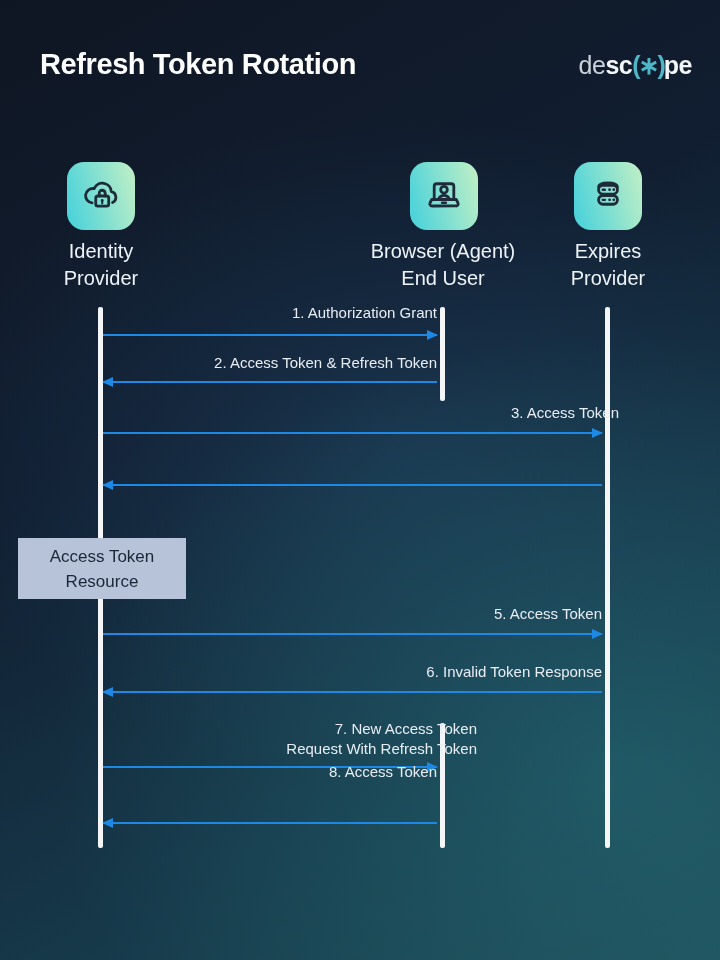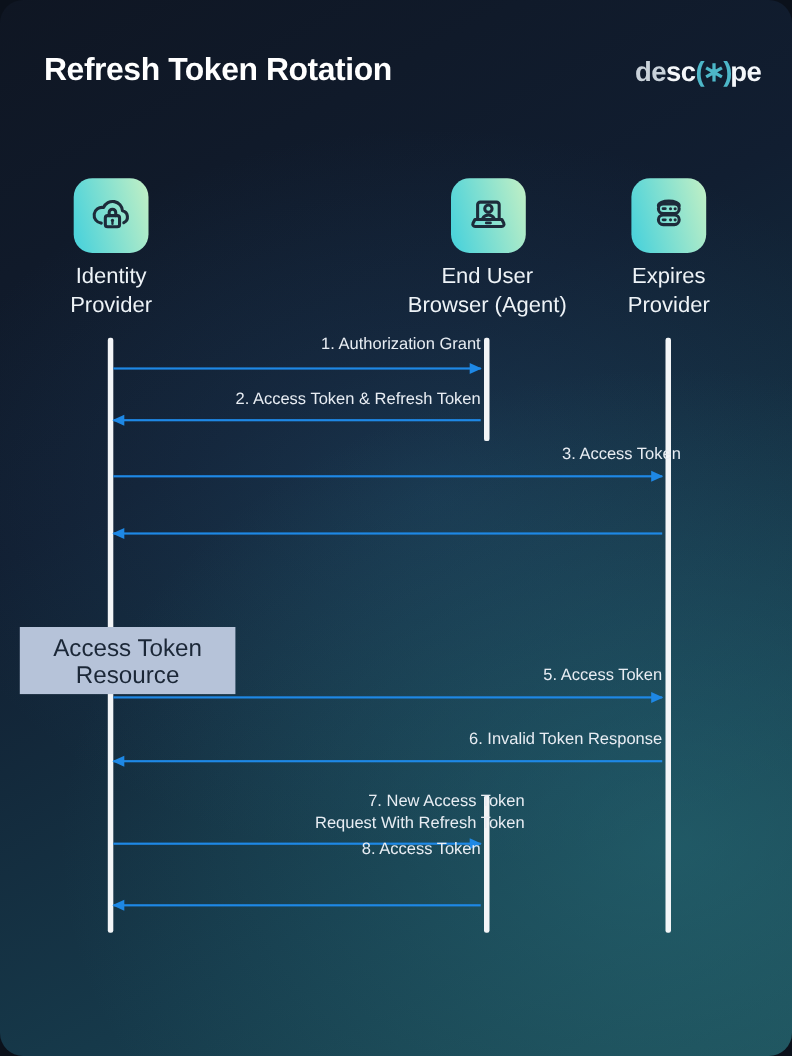--- a/index.html
+++ b/index.html
@@ -3,28 +3,27 @@
 <meta charset="utf-8">
 <style>
   html,body{margin:0;padding:0;background:#0b111b;}
   .stage{
     position:relative;width:720px;height:960px;overflow:hidden;
     font-family:"Liberation Sans", sans-serif;
     background:
       radial-gradient(900px 700px at 85% 80%, rgba(46,132,140,0.38), transparent 62%),
       radial-gradient(760px 540px at 55% 47%, rgba(42,94,134,0.28), transparent 62%),
       linear-gradient(152deg, #0f1623 0%, #111e31 38%, #16394a 74%, #1d4c57 100%);
-    border-radius: 21px;
   }
   .title{
     position:absolute;left:40px;top:48px;
     font-size:29px;font-weight:bold;letter-spacing:-0.4px;color:#ffffff;
   }
   .logo{position:absolute;top:51px;right:28px;font-size:25px;letter-spacing:-0.5px;white-space:nowrap;}
-  .logo .lt{color:#c9d2da;font-weight:bold;margin-left:14px;}
+  .logo .lt{color:#c9d2da;font-weight:normal;margin-left:14px;}
   .logo .bd{color:#f4f7fa;font-weight:bold;}
   .logo .ic{color:#4db7c8;font-weight:bold;letter-spacing:-2px;}
   .tile{
     position:absolute;width:68px;height:68px;border-radius:17px;
     background:linear-gradient(75deg,#4ed3da 8%,#bceec6 95%);
     display:flex;align-items:center;justify-content:center;
   }
   .tile svg{display:block;}
   .actor-label{
     position:absolute;top:238px;width:220px;text-align:center;
@@ -36,24 +35,24 @@
     position:absolute;text-align:center;
     font-size:15px;line-height:20px;color:#e8edf3;
   }
   .msg-label span{display:block;text-align:right;}
   .arrow{position:absolute;height:2px;background:#1e88e5;}
   .arrow .head{position:absolute;width:0;height:0;top:-4px;
     border-top:5px solid transparent;border-bottom:5px solid transparent;}
   .arrow.right .head{right:-1px;border-left:11px solid #1e88e5;}
   .arrow.left .head{left:-1px;border-right:11px solid #1e88e5;}
   .note{
-    position:absolute;left:18px;top:538px;width:196px;height:61px;
+    position:absolute;left:18px;top:538px;width:168px;height:61px;
     background:#b6c3d9;color:#1b2737;
     display:flex;flex-direction:column;align-items:center;justify-content:center;
-    font-size:22px;line-height:25px;text-align:center;margin-top:32px;
+    font-size:17px;line-height:25px;text-align:center;
   }
 </style>
 </head>
 <body>
 
 <div class="stage">
 
   <div class="title">Refresh Token Rotation</div>
   <div class="logo">
     <span class="lt">de</span><span class="bd">sc</span><span class="ic">(∗)</span><span class="bd">pe</span>
@@ -89,22 +88,22 @@
       <circle cx="12.9" cy="14.2" r="0.8" fill="#1d2b3a" stroke="none"></circle>
       <circle cx="15.3" cy="14.2" r="0.8" fill="#1d2b3a" stroke="none"></circle>
     </svg>
   </div>
 
   <div class="actor-label" style="left:-9px;">
     <span>Identity</span>
     <span>Provider</span>
   </div>
   <div class="actor-label" style="left:333px;">
+    <span>Browser (Agent)</span>
     <span>End User</span>
-    <span>Browser (Agent)</span>
   </div>
   <div class="actor-label" style="left:498px;">
     <span>Expires</span>
     <span>Provider</span>
   </div>
 
   <div class="lifeline" style="left:98px;top:307px;height:541px;"></div>
   <div class="lifeline" style="left:440px;top:307px;height:94px;"></div>
   <div class="lifeline" style="left:440px;top:723px;height:125px;"></div>
   <div class="lifeline" style="left:605px;top:307px;height:541px;"></div>

